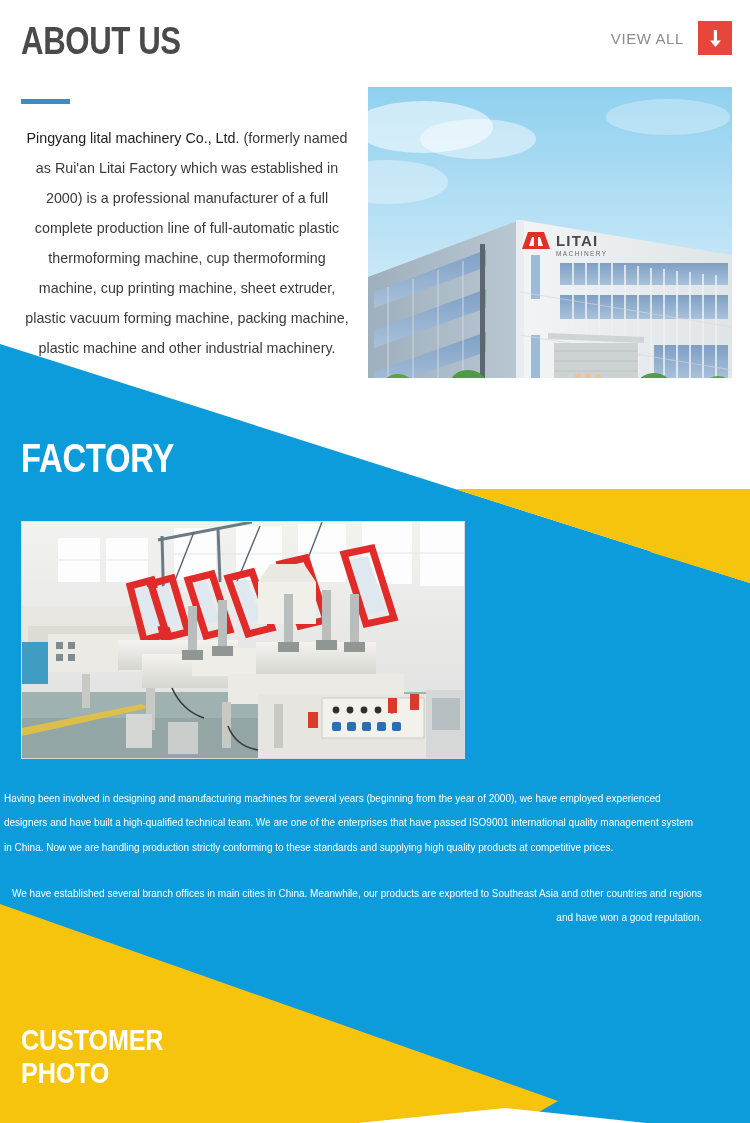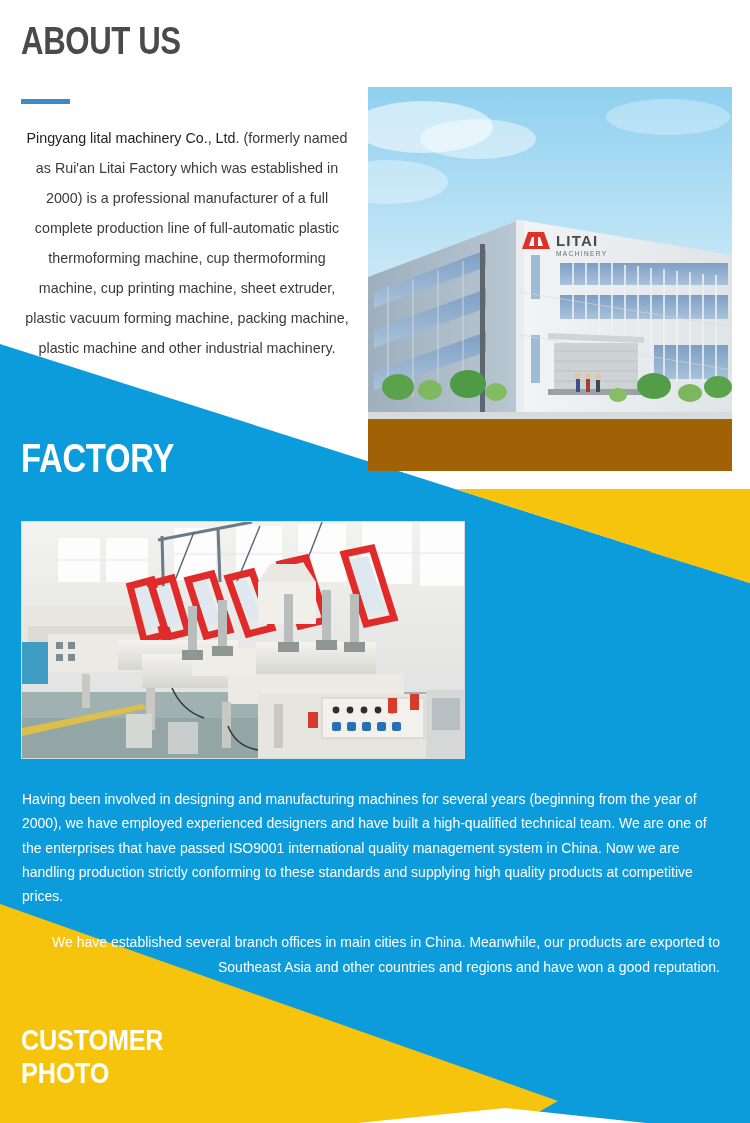--- a/index.html
+++ b/index.html
@@ -52,21 +52,21 @@
   .about-text {
     position:absolute; left:21px; top:112px; width:332px; z-index:3;
     font-size:14.3px; line-height:30px; color:#3a3a3a;
     font-family:"Liberation Sans", sans-serif;
     text-align:center;
   }
   .about-text .lead { color:#222; }
 
   
   .building-img {
-    position:absolute; left:368px; top:76px; width:364px; height:384px;
+    position:absolute; left:368px; top:76px; width:364px; height:291px;
     z-index:3; overflow:hidden; background:#a16207;
   }
   .building-img svg { display:block; }
 
   
   .factory-title {
     position:absolute; left:21px; top:424px; z-index:4;
     font-family:"Liberation Sans", sans-serif;
     font-weight:bold; font-size:40px; line-height:46px;
     color:#ffffff; letter-spacing:-0.3px;
@@ -76,22 +76,22 @@
   
   .factory-img {
     position:absolute; left:21px; top:510px; width:444px; height:238px;
     z-index:4; overflow:hidden; background:#e9eced;
     border:1px solid #d8dcdd;
   }
   .factory-img svg { display:block; }
 
   
   .factory-copy {
-    position:absolute; left:22px; top:776px; width:698px; z-index:4;
-    color:#ffffff; font-size:14px; line-height:24.3px;
+    position:absolute; left:4px; top:776px; width:698px; z-index:4;
+    color:#ffffff; font-size:10px; line-height:24.3px;
     font-family:"Liberation Sans", sans-serif;
   }
   .factory-copy p + p { margin-top:22px;text-align:right; }
 
   
   .customer-title {
     position:absolute; left:21px; top:1012px; z-index:4;
     font-family:"Liberation Sans", sans-serif;
     font-weight:bold; font-size:30px; line-height:33px;
     color:#ffffff; letter-spacing:-0.2px;
@@ -112,20 +112,29 @@
 
     <polygon points="0,893 558,1090 500,1123 0,1123" fill="#f6c30d"></polygon>
 
     <polygon points="505,1097 750,1123 250,1123" fill="#ffffff"></polygon>
     <polygon points="200,1113 750,1123 180,1123" fill="#ffffff"></polygon>
   </svg>
 
   <div class="about-header">
     <div class="about-title">ABOUT US</div>
 
+    <div class="view-all-wrap">
+      <span class="view-all-label">VIEW ALL</span>
+      <span class="view-all-btn">
+        <svg width="17" height="19" viewBox="0 0 17 19" aria-hidden="true">
+          <rect x="6.8" y="1" width="3.2" height="12" fill="#ffffff"></rect>
+          <polygon points="3,11.5 14,11.5 8.5,18" fill="#ffffff"></polygon>
+        </svg>
+      </span>
+    </div>
   </div>
 
   <div class="accent-rule"></div>
 
   <div class="about-text">
     <span class="lead">Pingyang lital machinery Co., Ltd.</span>
     <span>(formerly named as Rui'an Litai Factory which was established in 2000) is a professional manufacturer of a full complete production line of full-automatic plastic thermoforming machine, cup thermoforming machine, cup printing machine, sheet extruder, plastic vacuum forming machine, packing machine, plastic machine and other industrial machinery.</span>
   </div>
 
   <div class="building-img">

